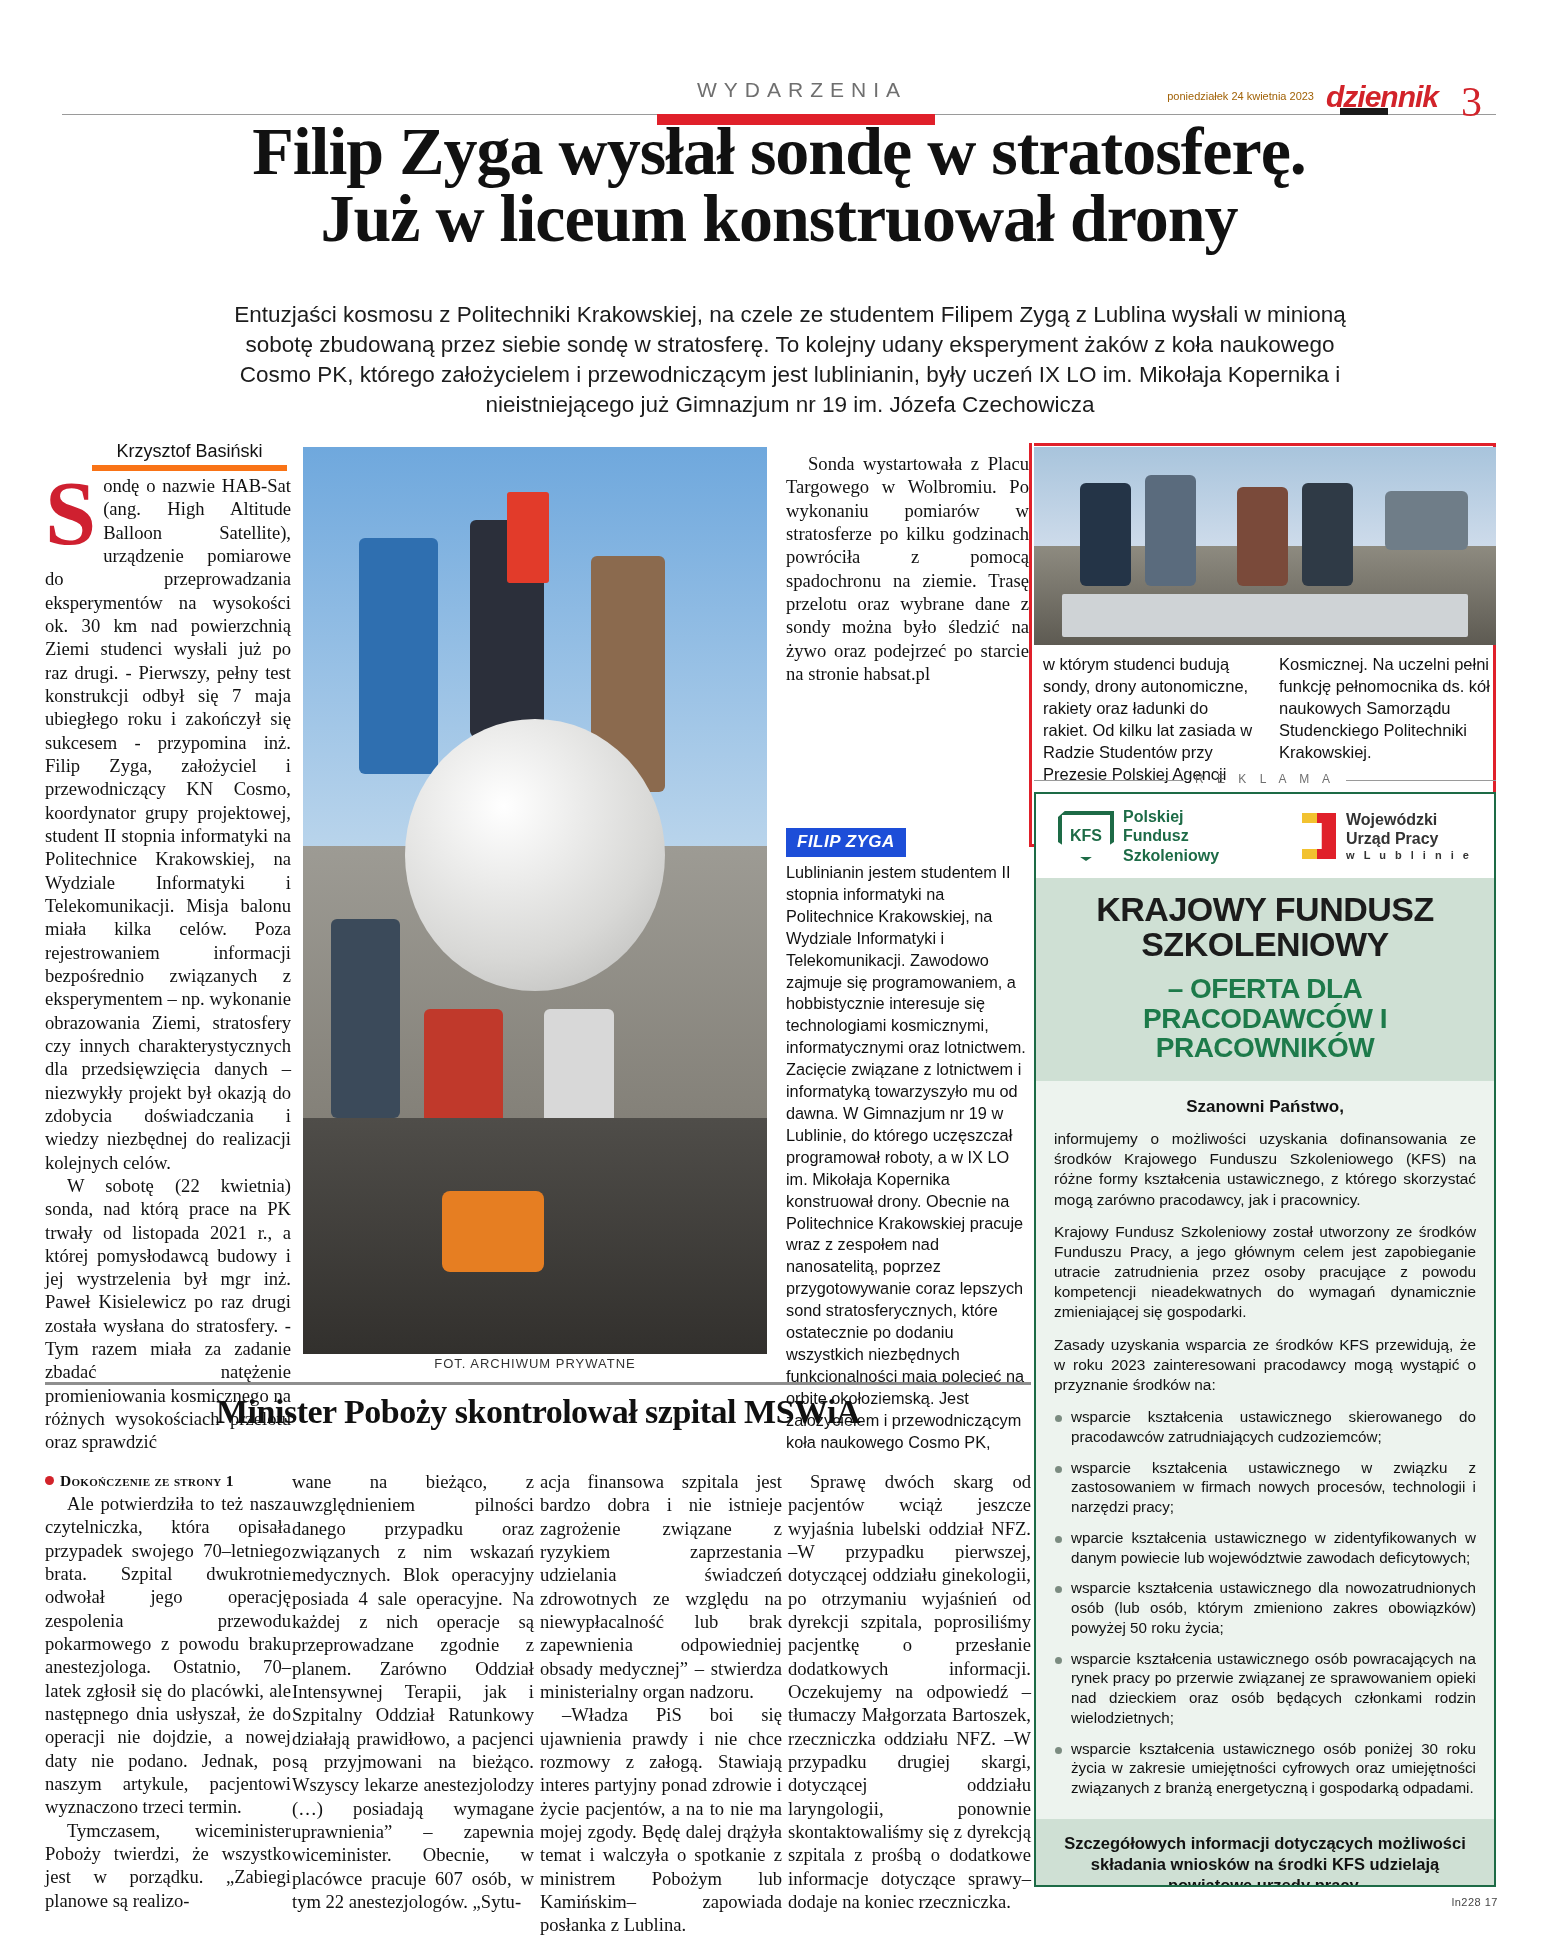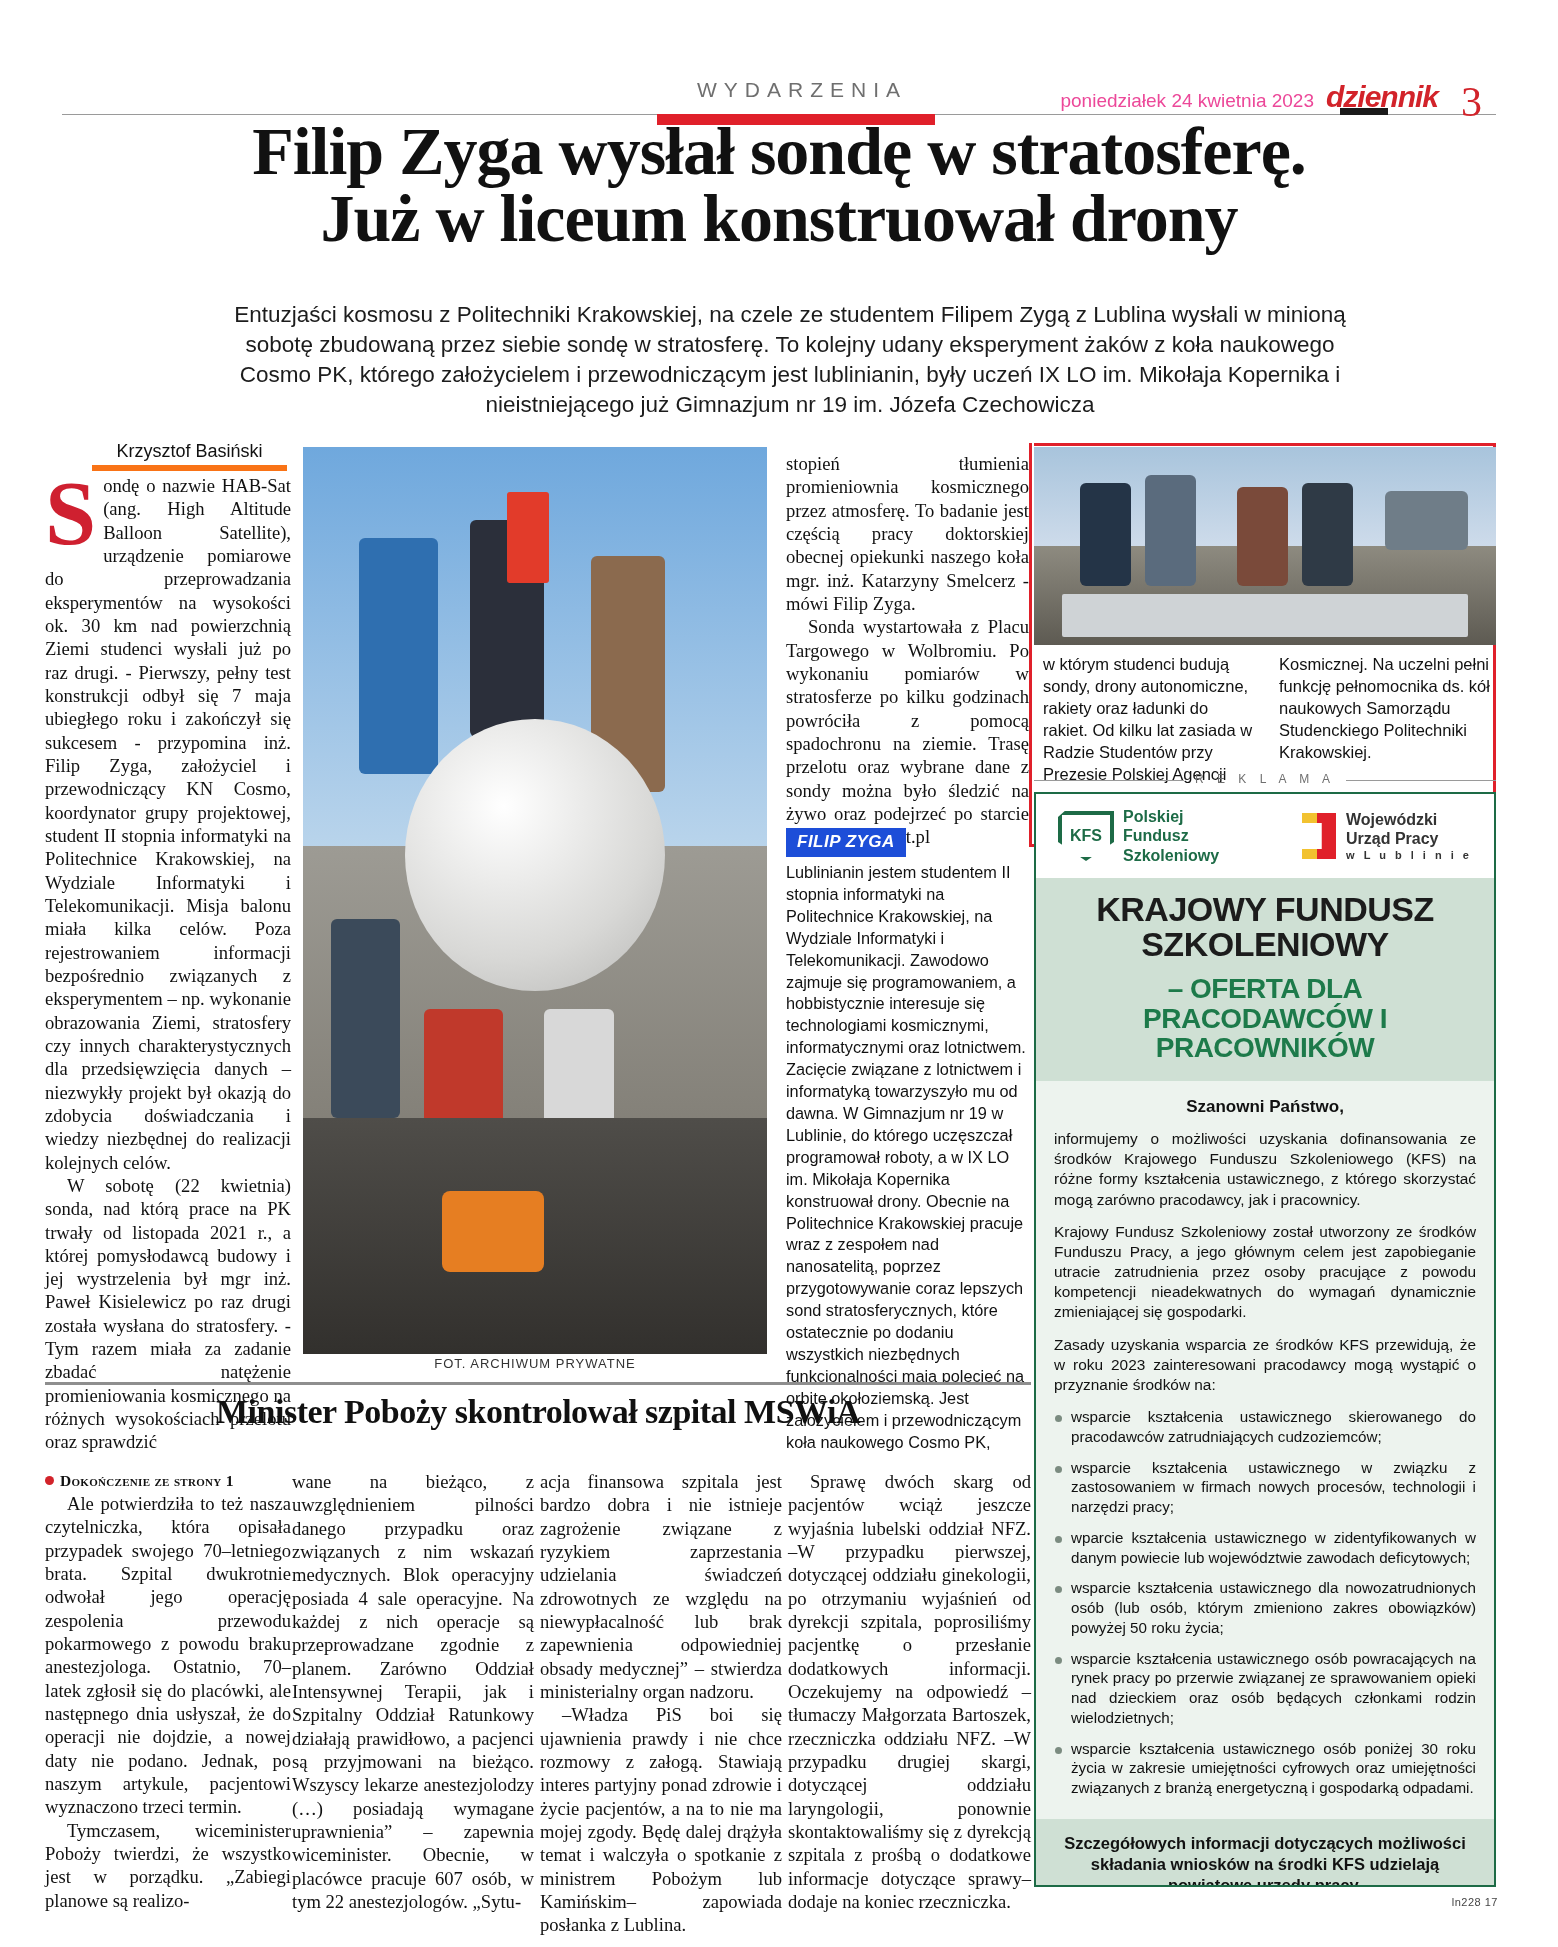--- a/index.html
+++ b/index.html
@@ -17,21 +17,21 @@
   .masthead{position:absolute;left:62px;top:78px;width:1434px;height:46px;}
   .mast-rule{position:absolute;left:0;top:36px;width:1434px;height:1px;background:#9a9a9a;}
   .mast-section{
     position:absolute;left:590px;top:0px;width:300px;text-align:center;
     font-family:"Liberation Sans",sans-serif;font-size:21px;letter-spacing:7px;
     color:#6f6f6f;font-weight:400;
   }
   .mast-redbar{position:absolute;left:595px;top:36px;width:278px;height:11px;background:#e0202a;}
   .mast-date{
     position:absolute;right:182px;top:12px;
-    font-family:"Liberation Sans",sans-serif;font-size:19px;color:#ec4899;
+    font-family:"Liberation Sans",sans-serif;font-size:11px;color:#a16207;
     white-space:nowrap;
   }
   .mast-logo{
     position:absolute;right:58px;top:2px;
     font-family:"Liberation Sans",sans-serif;font-weight:bold;font-style:italic;
     font-size:30px;color:#d2232a;letter-spacing:-1px;
   }
   .mast-logo .bars{
     display:block;width:48px;height:7px;background:#1a1a1a;margin:-6px 0 0 14px;
   }
@@ -242,21 +242,20 @@
     <div class="ph-balloon"></div>
     <div class="ph-fig" style="left:6%;top:52%;width:15%;height:22%;background:#3b4a5a;"></div>
     <div class="ph-fig" style="left:26%;top:62%;width:17%;height:22%;background:#c0392b;"></div>
     <div class="ph-fig" style="left:52%;top:62%;width:15%;height:20%;background:#d8d8d8;"></div>
     <div class="ph-tarp"></div>
     <div class="ph-fig" style="left:30%;top:82%;width:22%;height:9%;background:#e67e22;border-radius:8px;"></div>
   </div>
   <div class="ph-credit">FOT. ARCHIWUM PRYWATNE</div>
 
   <div class="col" id="col2">
-    <p class="first">stopień tłumienia promieniownia kosmicznego przez atmosferę. To badanie jest częścią pracy doktorskiej obecnej opiekunki naszego koła mgr. inż. Katarzyny Smelcerz - mówi Filip Zyga.</p>
     <p>Sonda wystartowała z Placu Targowego w Wolbromiu. Po wykonaniu pomiarów w stratosferze po kilku godzinach powróciła z pomocą spadochronu na ziemie. Trasę przelotu oraz wybrane dane z sondy można było śledzić na żywo oraz podejrzeć po starcie na stronie habsat.pl</p>
   </div>
 
   <div class="redframe"></div>
   <div class="redframe-r"></div>
   <div class="redframe-r2"></div>
   <div class="redframe-b"></div>
 
   <div class="photo" id="photo-top-right">
     <div class="ph-sky" style="height:52%;background:linear-gradient(#a8c4dc,#cfdceb);"></div>

